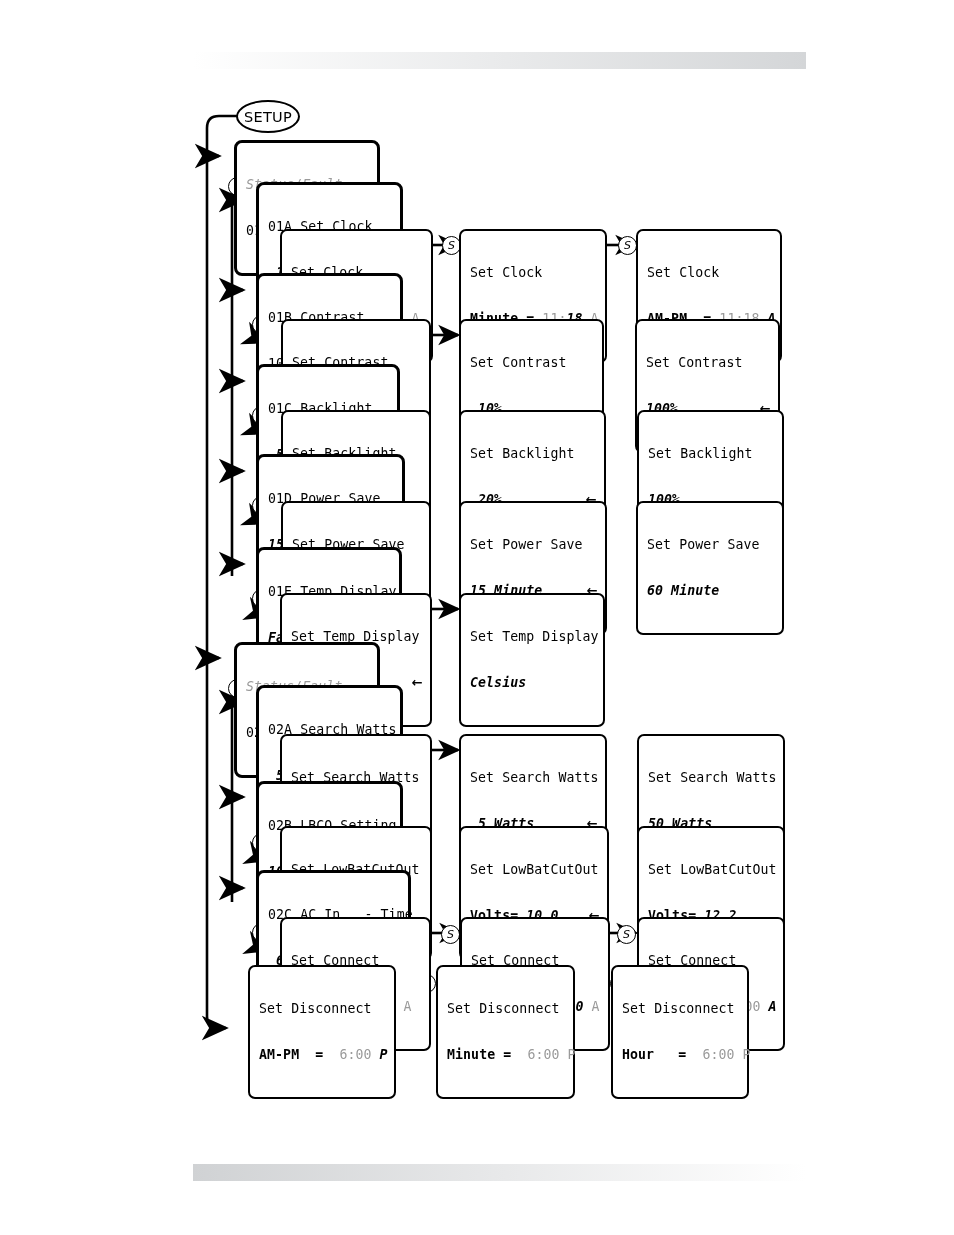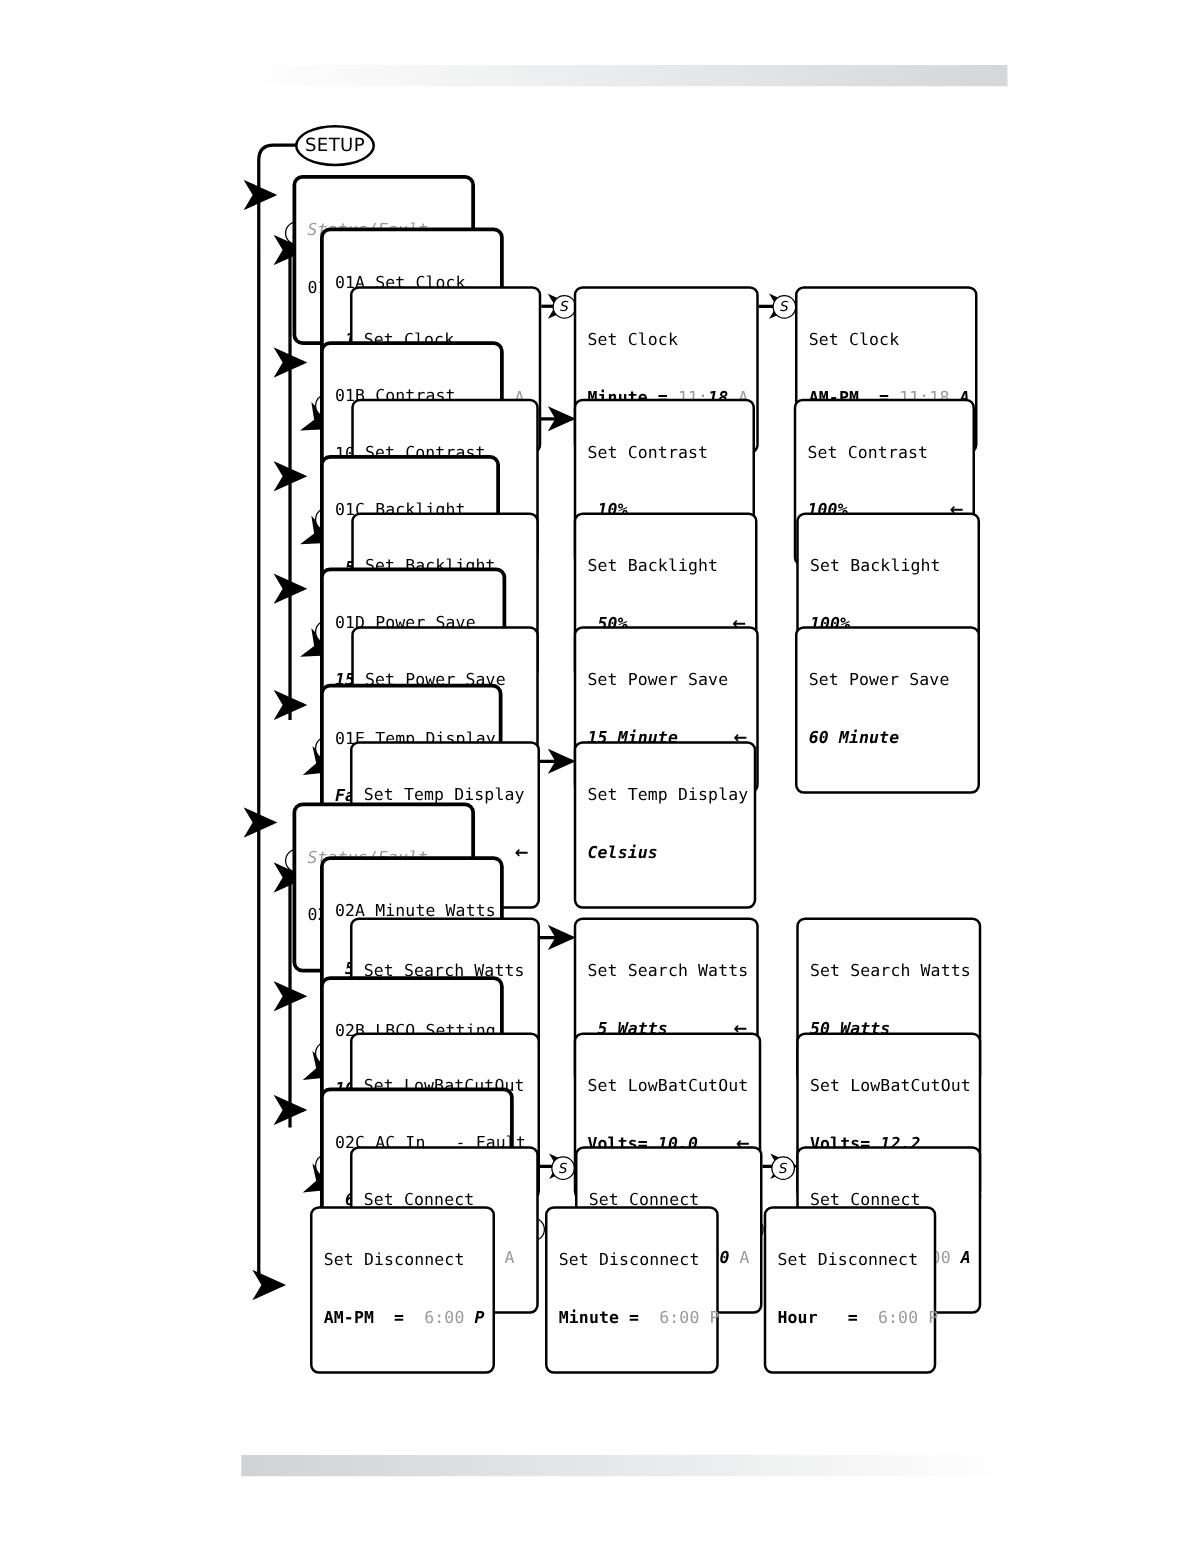--- a/index.html
+++ b/index.html
@@ -211,21 +211,21 @@
   <div class="box thick" style="left:256px;top:360px;width:144px;">
     <span class="l1">01C Backlight</span>
     <span class="l2 i"> 50 %</span>
   </div>
   <div class="box" style="left:281px;top:406px;width:150px;">
     <span class="l1">Set Backlight</span>
     <span class="l2 i">  0%</span>
   </div>
   <div class="box" style="left:459px;top:406px;width:147px;">
     <span class="l1">Set Backlight</span>
-    <span class="l2"><span class="i"> 50%</span><span class="arr" style="float:right;">←</span></span>
+    <span class="l2"><span class="i"> 20%</span><span class="arr" style="float:right;">←</span></span>
   </div>
   <div class="box" style="left:637px;top:406px;width:147px;">
     <span class="l1">Set Backlight</span>
     <span class="l2 i">100%</span>
   </div>
 
   <div class="box thick" style="left:256px;top:450px;width:149px;">
     <span class="l1">01D Power Save</span>
     <span class="l2 i">15 Minute</span>
   </div>
@@ -254,21 +254,21 @@
     <span class="l1">Set Temp Display</span>
     <span class="l2 i">Celsius</span>
   </div>
 
   <div class="box thick" style="left:234px;top:638px;width:146px;">
     <span class="l1 gi">Status/Fault</span>
     <span class="l2">02 Invert Setup</span>
   </div>
 
   <div class="box thick" style="left:256px;top:681px;width:147px;">
-    <span class="l1">02A Minute Watts</span>
+    <span class="l1">02A Search Watts</span>
     <span class="l2 i"> 5 Watts</span>
   </div>
   <div class="box" style="left:280px;top:730px;width:152px;">
     <span class="l1">Set Search Watts</span>
     <span class="l2 i"> OFF</span>
   </div>
   <div class="box" style="left:459px;top:730px;width:148px;">
     <span class="l1">Set Search Watts</span>
     <span class="l2"><span class="i"> 5 Watts</span><span class="arr" style="float:right;">←</span></span>
   </div>
@@ -288,21 +288,21 @@
   <div class="box" style="left:459px;top:822px;width:150px;">
     <span class="l1">Set LowBatCutOut</span>
     <span class="l2"><span class="n">Volts= </span><span class="i">10.0</span><span class="arr" style="float:right;">←</span></span>
   </div>
   <div class="box" style="left:637px;top:822px;width:148px;">
     <span class="l1">Set LowBatCutOut</span>
     <span class="l2"><span class="n">Volts= </span><span class="i">12.2</span></span>
   </div>
 
   <div class="box thick" style="left:256px;top:866px;width:155px;">
-    <span class="l1">02C AC In   - Fault</span>
+    <span class="l1">02C AC In   - Time</span>
     <span class="l2 i"> 6:00A to   6:00P</span>
   </div>
 
   <div class="box" style="left:280px;top:913px;width:151px;">
     <span class="l1">Set Connect</span>
     <span class="l2"><span class="n">Hour   = </span><span class="i">6:00</span><span class="g"> A</span></span>
   </div>
   <div class="box" style="left:460px;top:913px;width:150px;">
     <span class="l1">Set Connect</span>
     <span class="l2"><span class="n">Minute = </span><span class="i"> 6:00</span><span class="g"> A</span></span>

